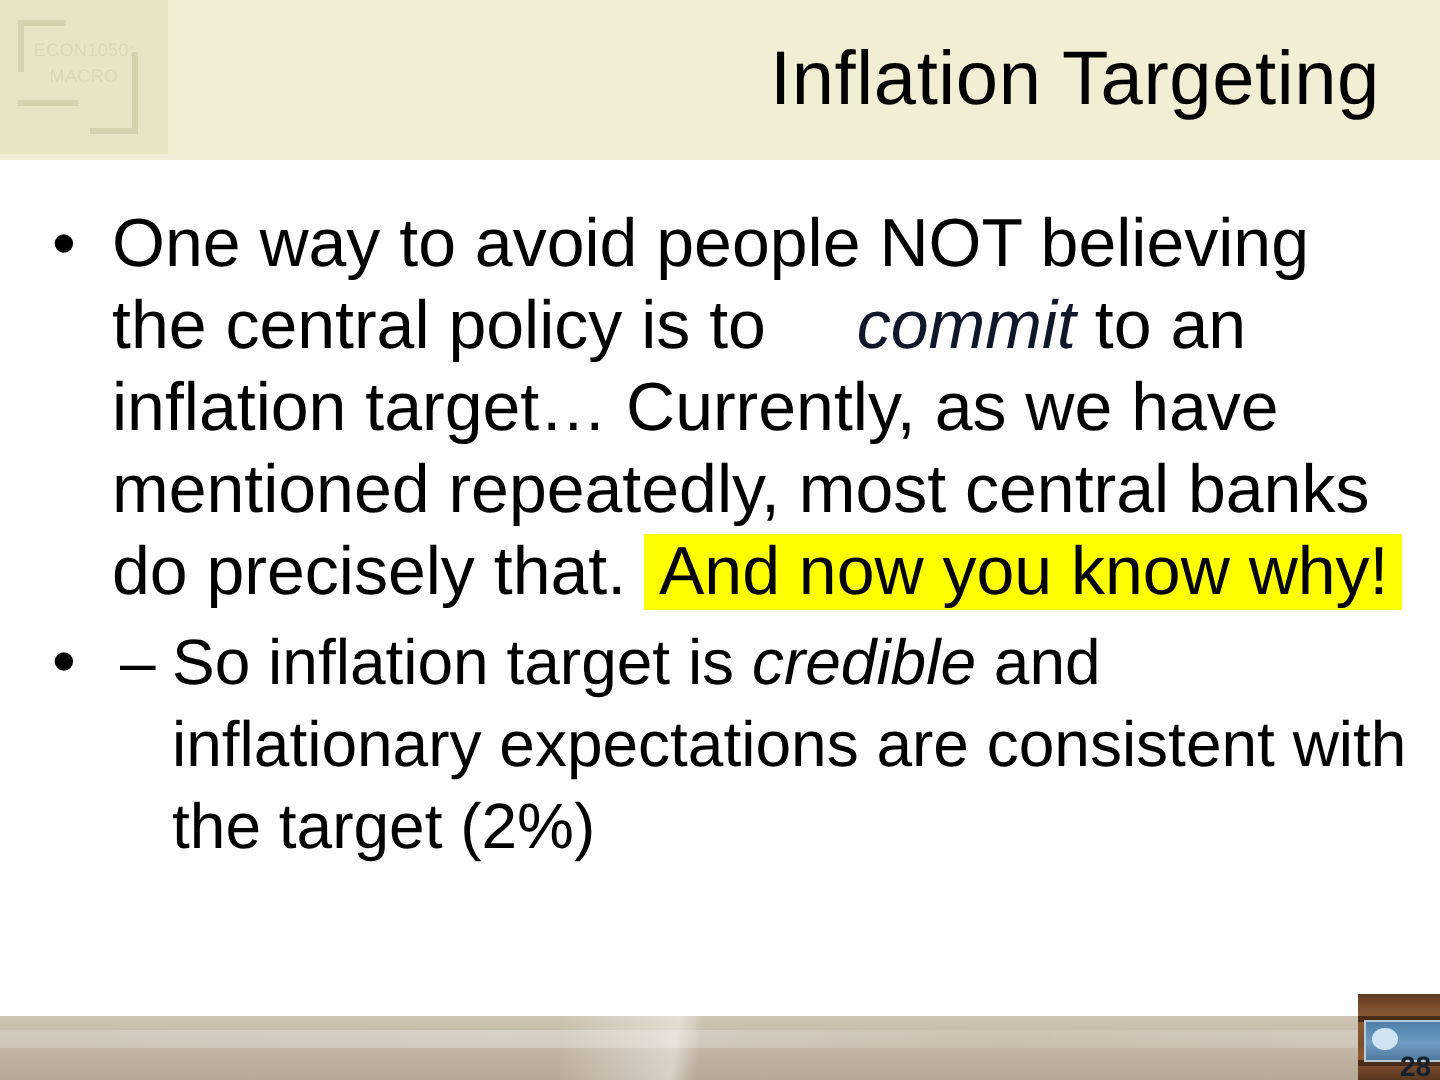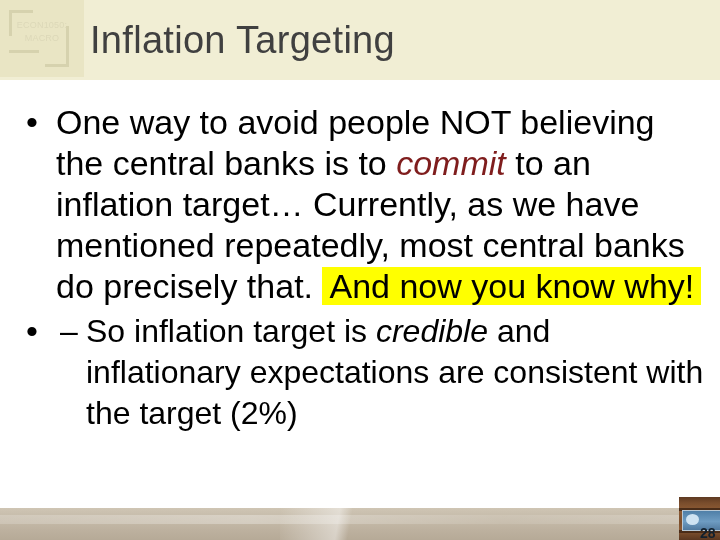--- a/index.html
+++ b/index.html
@@ -25,25 +25,25 @@
     top: 0;
     width: 720px;
     height: 80px;
     background: #f1eed4;
   }
   .slide-title {
     position: absolute;
     left: 90px;
     top: 18px;
     width: 600px;
-    text-align: left;
+    text-align: right;
     font-size: 38px;
     line-height: 44px;
     font-weight: 400;
-    color: #404040;
+    color: #000000;
     letter-spacing: 0.3px;
     white-space: nowrap;
   }
 
   
   .logo-box {
     position: absolute;
     left: 0;
     top: 0;
     width: 84px;
@@ -123,21 +123,22 @@
     position: absolute;
     left: 40px;
     top: 0;
     font-size: 32px;
     line-height: 41px;
     color: #000000;
   }
   .txt { white-space: normal; }
   .em-commit {
     font-style: italic;
-    color: #7f1d1d;
+    color: #0f172a;
+    margin-left: 36px;
   }
   .em-credible {
     font-style: italic;
     color: #000000;
     text-align: right;
   }
   .highlight {
     background: #ffff00;
     color: #000000;
     padding: 0 7px;
@@ -263,21 +264,21 @@
     <div class="logo-text">
       <div>ECON1050:</div>
       <div>MACRO</div>
     </div>
   </div>
 
   <div class="body-area">
     <div class="bullet-list">
 
       <p class="bullet">
-        <span class="marker">•</span><span class="txt">One way to avoid people NOT believing the central banks is to </span><span class="em-commit">commit</span><span class="txt"> to an inflation target… Currently, as we have mentioned repeatedly, most central banks do precisely that. </span><span class="highlight">And now you know why!</span>
+        <span class="marker">•</span><span class="txt">One way to avoid people NOT believing the central policy is to </span><span class="em-commit">commit</span><span class="txt"> to an inflation target… Currently, as we have mentioned repeatedly, most central banks do precisely that. </span><span class="highlight">And now you know why!</span>
       </p>
 
       <p class="bullet">
         <span class="marker">•</span>
       </p>
 
       <p class="subbullet">
         <span class="marker">–</span><span class="txt">So inflation target is </span><span class="em-credible">credible</span><span class="txt"> and inflationary expectations are consistent with the target (2%)</span>
       </p>
 

